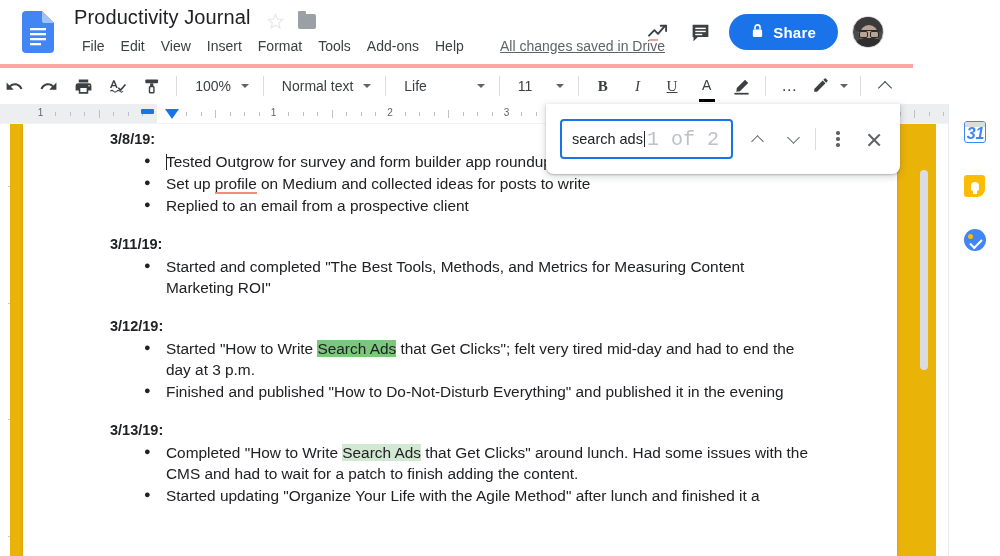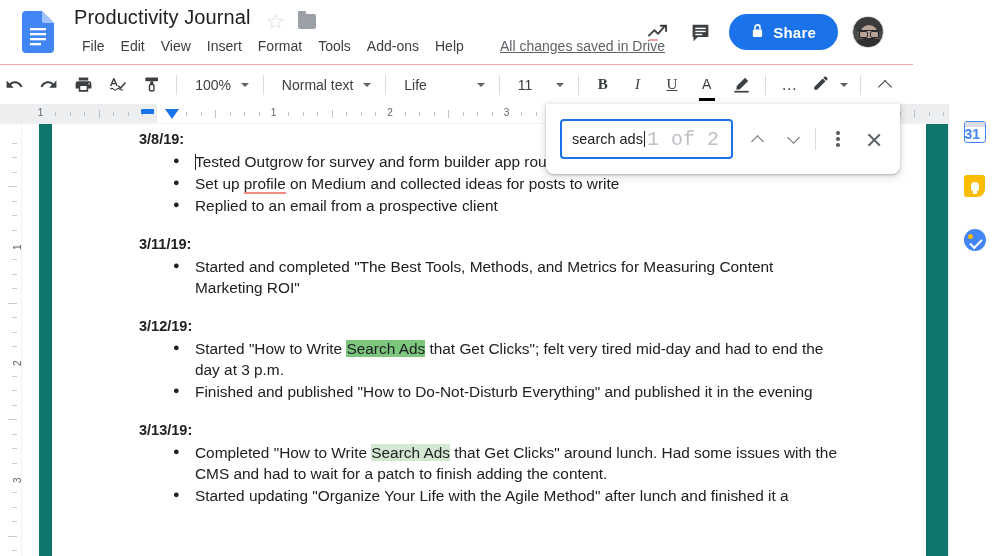--- a/index.html
+++ b/index.html
@@ -58,21 +58,21 @@
   .avatar .hair { position: absolute; left: 2px; top: 0px; width: 28px; height: 15px; background: #3b3b3b; border-radius: 14px 14px 6px 6px; }
   .avatar .face { position: absolute; left: 7px; top: 8px; width: 18px; height: 20px; background: #b9a396; border-radius: 9px 9px 8px 8px; }
   .avatar .glasses { position: absolute; left: 6px; top: 13px; width: 20px; height: 5px; border-top: 1.6px solid #2b2b2b; }
   .avatar .glasses::before, .avatar .glasses::after { content:""; position: absolute; top: 0px; width: 7px; height: 5px; border: 1.4px solid #2b2b2b; border-radius: 2px; }
   .avatar .glasses::before { left: 0; } .avatar .glasses::after { right: 0; }
   .avatar .body { position: absolute; left: 1px; bottom: -3px; width: 30px; height: 12px; background: #2f2f2f; border-radius: 10px 10px 0 0; }
 
   
   .toolbar {
     position: absolute; left: 0; top: 64px; width: 913px; height: 40px;
-    border-top: 1px solid #fca5a5;
+    border-top: 4px solid #fca5a5;
     display: flex; align-items: center; background: #fff;
   }
   .tb-item { display: flex; align-items: center; justify-content: center; height: 28px; min-width: 28px; border-radius: 3px; cursor: pointer; color: #3c4043; }
   .tb-gap { width: 8px; }
   .tb-sep { width: 1px; height: 20px; background: #dadce0; margin: 0 10px; }
   .tb-dd {
     display: flex; align-items: center; height: 28px; border-radius: 3px; cursor: pointer;
     font-size: 14px; color: #3c4043; padding: 0 4px 0 8px;
   }
   .tb-dd .lbl { white-space: nowrap; }
@@ -107,22 +107,22 @@
   .ruler-v {
     position: absolute; left: 0; top: 124px; width: 22px; height: 432px;
     background: #fff; overflow: hidden; border-right: 1px solid #f1f3f4;
   }
   .vtick { position: absolute; right: 4px; width: 5px; height: 1px; background: #c8ccd0; }
   .vtick.major { width: 9px; }
   .vnum { position: absolute; right: 3px; font-size: 10px; color: #5f6368; transform: rotate(-90deg); transform-origin: 100% 50%; }
 
   
   .canvas {
-    position: absolute; left: 39px; top: 124px; width: 926px; height: 432px;
-    background: #0f766e; overflow: hidden;
+    position: absolute; left: 10px; top: 124px; width: 926px; height: 432px;
+    background: #eab308; overflow: hidden;
   }
   .page {
     position: absolute; left: 13px; top: 0; width: 874px; min-height: 432px;
     background: #fff; box-shadow: 0 1px 3px rgba(60,64,67,.22);
   }
   .doc-body {
     position: absolute; left: 87px; top: 5px; width: 700px;
     font-size: 15.5px; line-height: 21px; color: #202124;
   }
   .date-head { font-weight: bold; font-size: 14.5px; margin-top: 18px; margin-bottom: 1px; }
@@ -176,21 +176,21 @@
 
   
   .rail {
     position: absolute; right: 0; top: 104px; width: 52px; height: 452px;
     background: #fff; border-left: 1px solid #e8eaed;
     display: flex; flex-direction: column; align-items: center; padding-top: 12px; gap: 22px;
   }
   .rail-btn { width: 32px; height: 32px; display: flex; align-items: center; justify-content: center; border-radius: 50%; cursor: pointer; }
   .cal-icon { width: 22px; height: 22px; background: #fff; border: 1.5px solid #4285f4; border-radius: 3px; position: relative; overflow: hidden; }
   .cal-icon .top { position: absolute; left: 0; top: 0; width: 100%; height: 5px; background: #dadce0; }
-  .cal-icon .num { position: absolute; left: 0; top: 5px; width: 100%; text-align: left; font-size: 14px; font-weight: bold; color: #4285f4; line-height: 14px; }
+  .cal-icon .num { position: absolute; left: 0; top: 5px; width: 100%; text-align: right; font-size: 16px; font-weight: bold; color: #4285f4; line-height: 14px; font-style: italic; }
   .keep-icon { width: 21px; height: 22px; background: #fbbc04; border-radius: 3px 3px 8px 3px; position: relative; display: flex; align-items: center; justify-content: center; }
   .keep-icon .bulb { width: 8px; height: 9px; background: #fff; border-radius: 4px 4px 2px 2px; position: relative; }
   .keep-icon .bulb::after { content: ""; position: absolute; left: 2px; bottom: -3px; width: 4px; height: 3px; background: #fff; }
   .tasks-icon { width: 22px; height: 22px; border-radius: 50%; background: #4285f4; position: relative; }
   .tasks-icon::after { content: ""; position: absolute; left: 6px; top: 10px; width: 10px; height: 5px; border-left: 2px solid #fff; border-bottom: 2px solid #fff; transform: rotate(-45deg); }
   .tasks-icon .dot { position: absolute; left: 4px; top: 5px; width: 5px; height: 5px; border-radius: 50%; background: #fbbc04; }
 </style>
 </head>
 <body>
 

